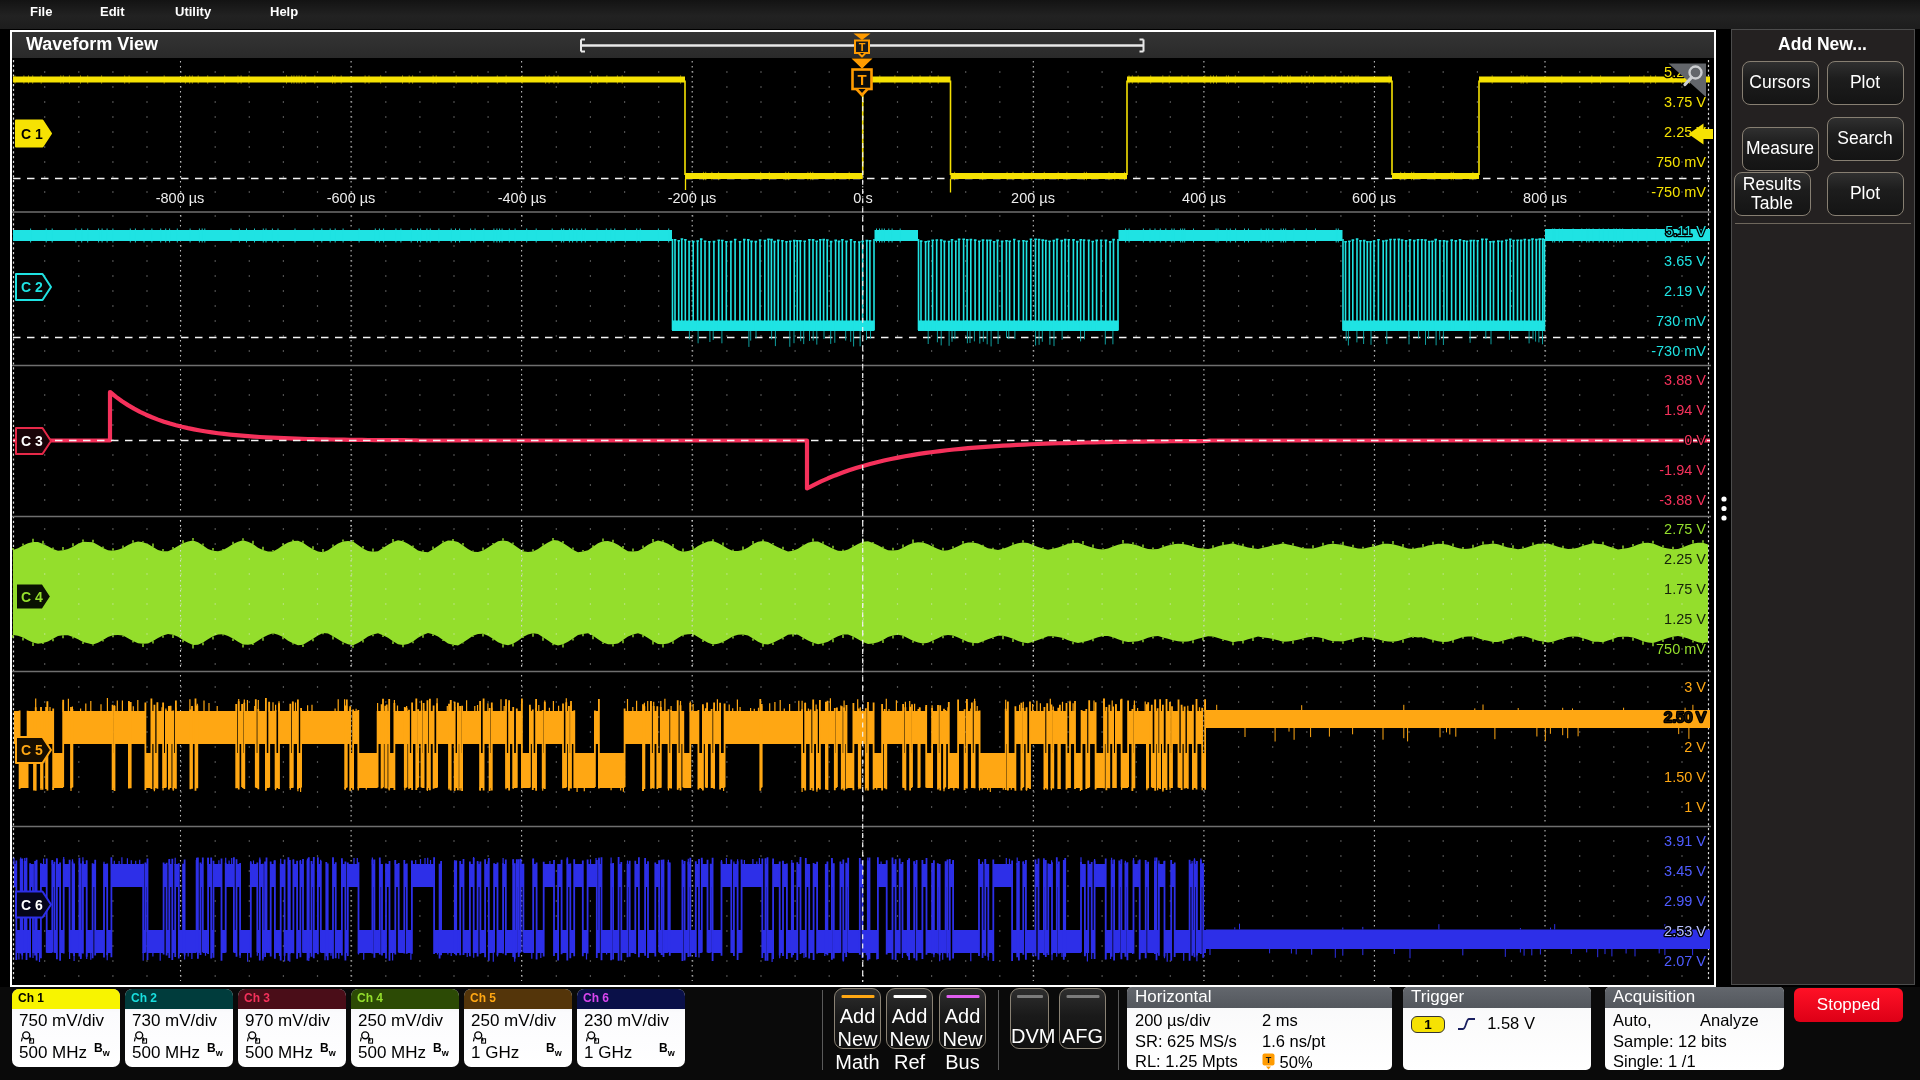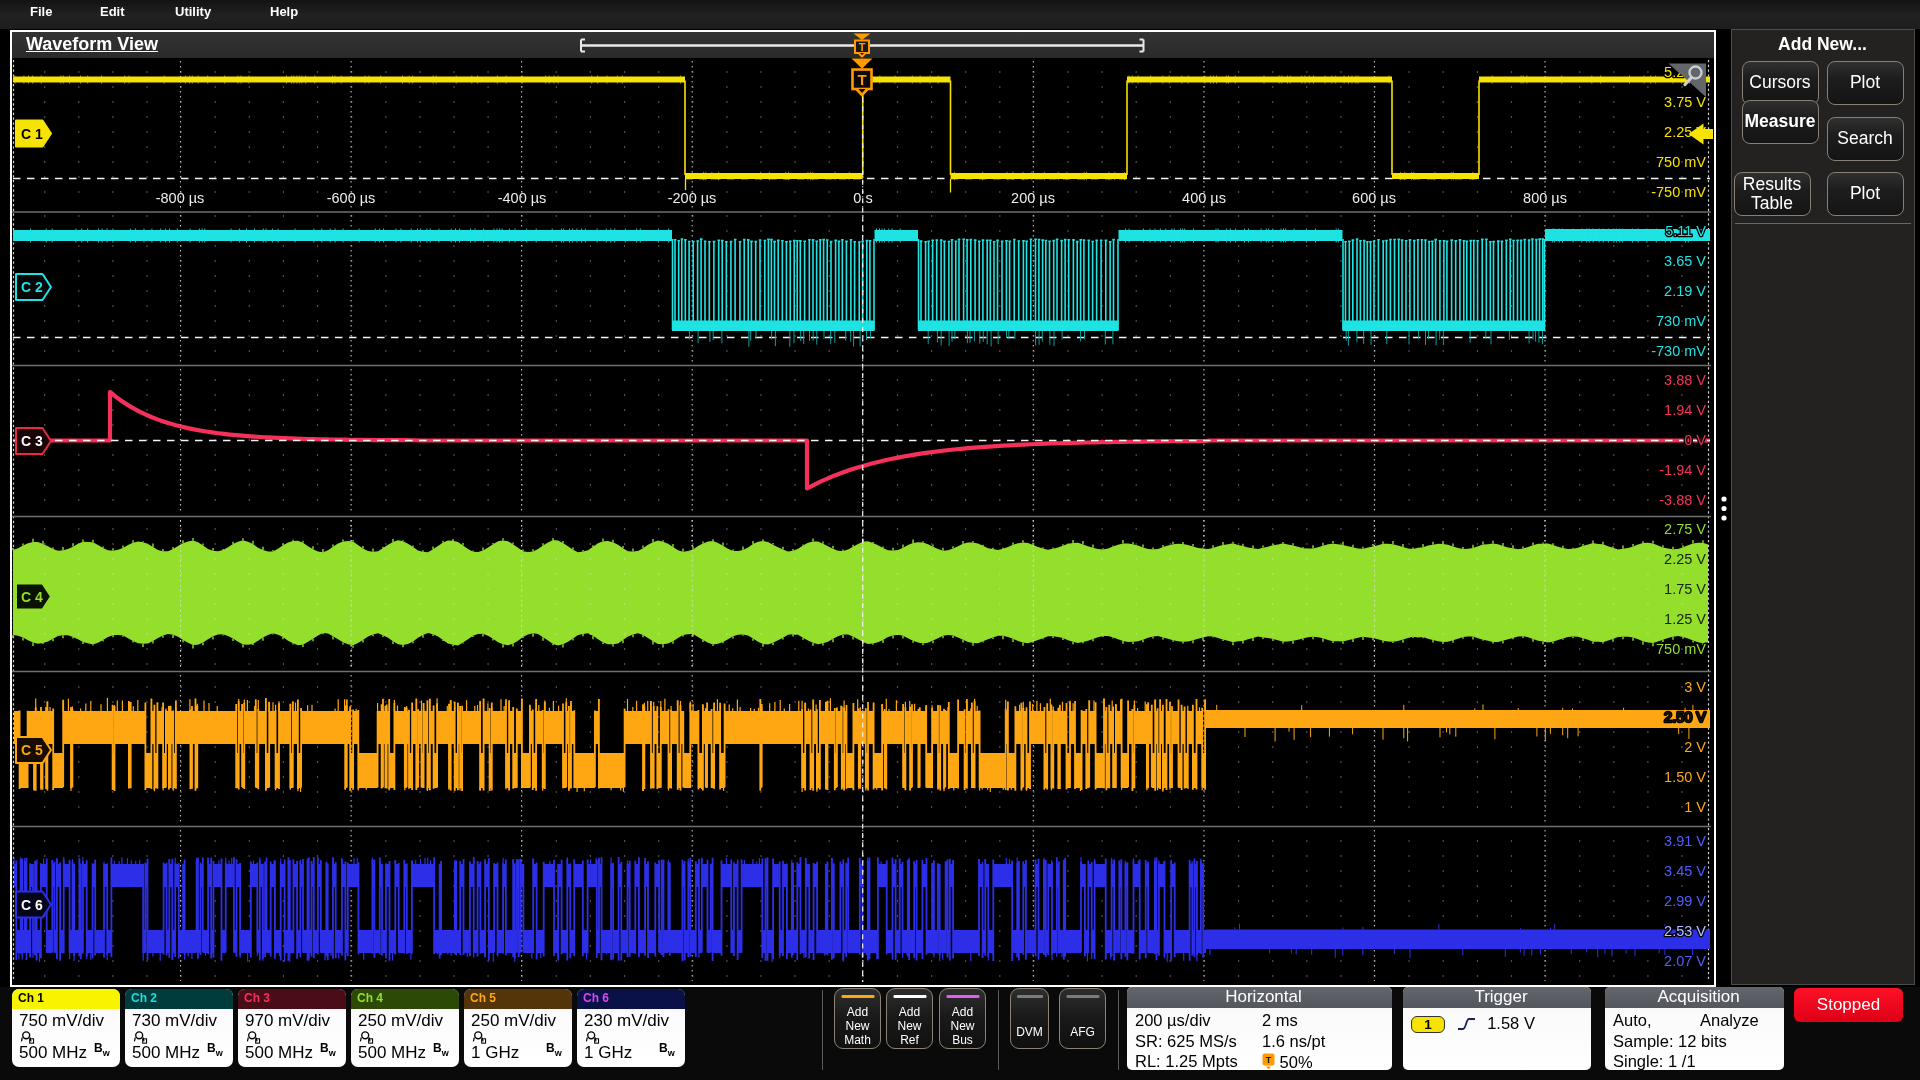--- a/index.html
+++ b/index.html
@@ -3,41 +3,41 @@
 * { margin:0; padding:0; box-sizing:border-box; }
 html,body { width:1920px; height:1080px; background:#000; overflow:hidden;
   font-family:"Liberation Sans", sans-serif; }
 .abs { position:absolute; }
 #menubar { left:0; top:0; width:1920px; height:29px;
   background:linear-gradient(#131313,#222 55%,#1d1d1d); }
 #menubar span { position:absolute; top:4px; color:#fff; font-size:13px; font-weight:bold; }
 #wview { left:10px; top:30px; width:1706px; height:957px; background:#000;
   border:2.5px solid #fff; }
 #wtitle { left:0; top:0; width:100%; height:25.5px; background:linear-gradient(#343434,#2a2a2a); }
-#wtitle .t { position:absolute; left:14px; top:2px; color:#fff; font-size:18px; font-weight:bold;text-decoration:underline; }
+#wtitle .t { position:absolute; left:14px; top:2px; color:#fff; font-size:18px; font-weight:bold; }
 #rpanel { left:1730.5px; top:29px; width:184px; height:956px; background:#242121;
   border:1px solid #4c4c4c; }
 #rpanel .hd { position:absolute; top:4px; width:100%; text-align:center; color:#fff;
   font-size:17.5px; font-weight:bold; }
 .btn { position:absolute; background:linear-gradient(#303030,#1d1d1d 40%,#141414);
   border:1px solid #877f72; border-radius:8px; color:#fff; font-size:17.5px;
   display:flex; align-items:center; justify-content:center; text-align:center; line-height:1.1; }
 #botbar { left:0; top:987px; width:1920px; height:93px; background:#0a0a0a; }
 .chbadge { position:absolute; top:2px; width:108px; height:78px; border-radius:7px;
   overflow:hidden; background:linear-gradient(#e4e4ea,#fbfbfd 30%,#fff); }
 .chbadge .hd { height:19.5px; font-size:12px; font-weight:bold; padding-left:6px; line-height:19px; }
 .chbadge .r1 { font-size:17px; color:#000; padding-left:7px; margin-top:2px; }
 .chbadge .r2 { font-size:17px; color:#000; padding-left:7px; position:absolute; bottom:4px; }
 .mbtn { position:absolute; top:1px; height:61px; background:linear-gradient(#2e2e2e,#1a1a1a 45%,#101010);
-  border:1px solid #8a8274; border-radius:9px; color:#fff; font-size:12px; text-align:center; }
+  border:1px solid #8a8274; border-radius:9px; color:#fff; font-size:20px; text-align:center; }
 .mbtn .bar { position:absolute; top:6px; left:50%; transform:translateX(-50%); width:33px; height:3px; border-radius:1px; }
 .panel { position:absolute; top:0px; border-radius:5px; overflow:hidden;
   background:linear-gradient(#ededef,#fafafb 30%,#fff); }
 .panel .hd { height:20.5px; background:linear-gradient(#63676d,#53575d); color:#fff;
-  font-size:17px; padding-left:8px; line-height:20px;text-align:center; }
+  font-size:17px; padding-left:8px; line-height:20px; }
 .panel .bd { color:#000; font-size:16.5px; padding:2.5px 0 0 8px; line-height:20.5px; }
 #stopped { position:absolute; left:1794px; top:1px; width:109px; height:34px;
   background:linear-gradient(#ff1126,#dd0016); border-radius:6px; color:#fff; font-weight:normal;
   font-size:17px; text-align:center; line-height:33px; }
 #gapdots { left:1721px; top:496px; }
 #overlay { position:absolute; left:0; top:0; }
 </style></head>
 <body>
 <div class="abs" id="menubar">
   <span style="left:30px">File</span>
@@ -47,21 +47,21 @@
 </div>
 <div class="abs" id="wview">
     <div class="abs" id="wtitle">
       <span class="t">Waveform View</span>
     </div>
   </div>
 <div class="abs" id="rpanel">
   <div class="hd">Add New...</div>
   <div class="btn" style="left:10px;top:31px;width:77px;height:44px;">Cursors</div>
   <div class="btn" style="left:95px;top:31px;width:77px;height:44px;">Plot</div>
-  <div class="btn" style="left:10px;top:70px;width:77px;height:44px;font-weight:bold;">Measure</div>
+  <div class="btn" style="left:10px;top:97px;width:77px;height:44px;">Measure</div>
   <div class="btn" style="left:95px;top:87px;width:77px;height:44px;">Search</div>
   <div class="btn" style="left:2px;top:142px;width:77px;height:44px;">Results<br>Table</div>
   <div class="btn" style="left:95px;top:142px;width:77px;height:44px;">Plot</div>
   <div style="position:absolute;left:3px;top:193px;width:176px;border-top:1px solid #6e675c"></div>
 </div>
 <svg id="gapdots" class="abs" width="8" height="26" viewBox="0 0 8 26">
  <circle cx="3" cy="3" r="2.6" fill="#fff"></circle>
     <circle cx="3" cy="12.5" r="2.6" fill="#fff"></circle>
  <circle cx="3" cy="22" r="2.6" fill="#fff"></circle>
   </svg>

